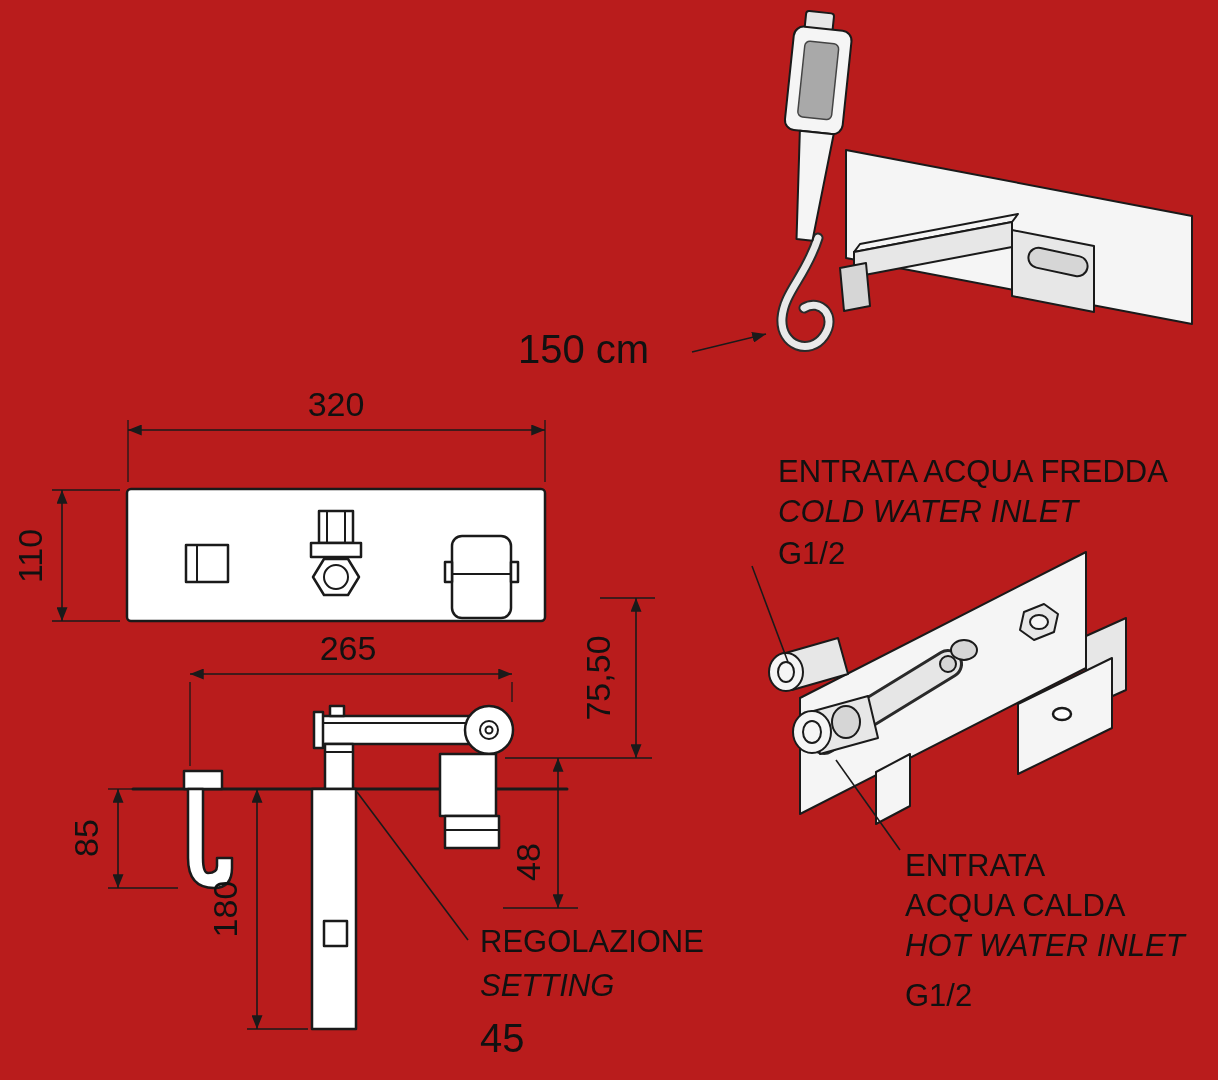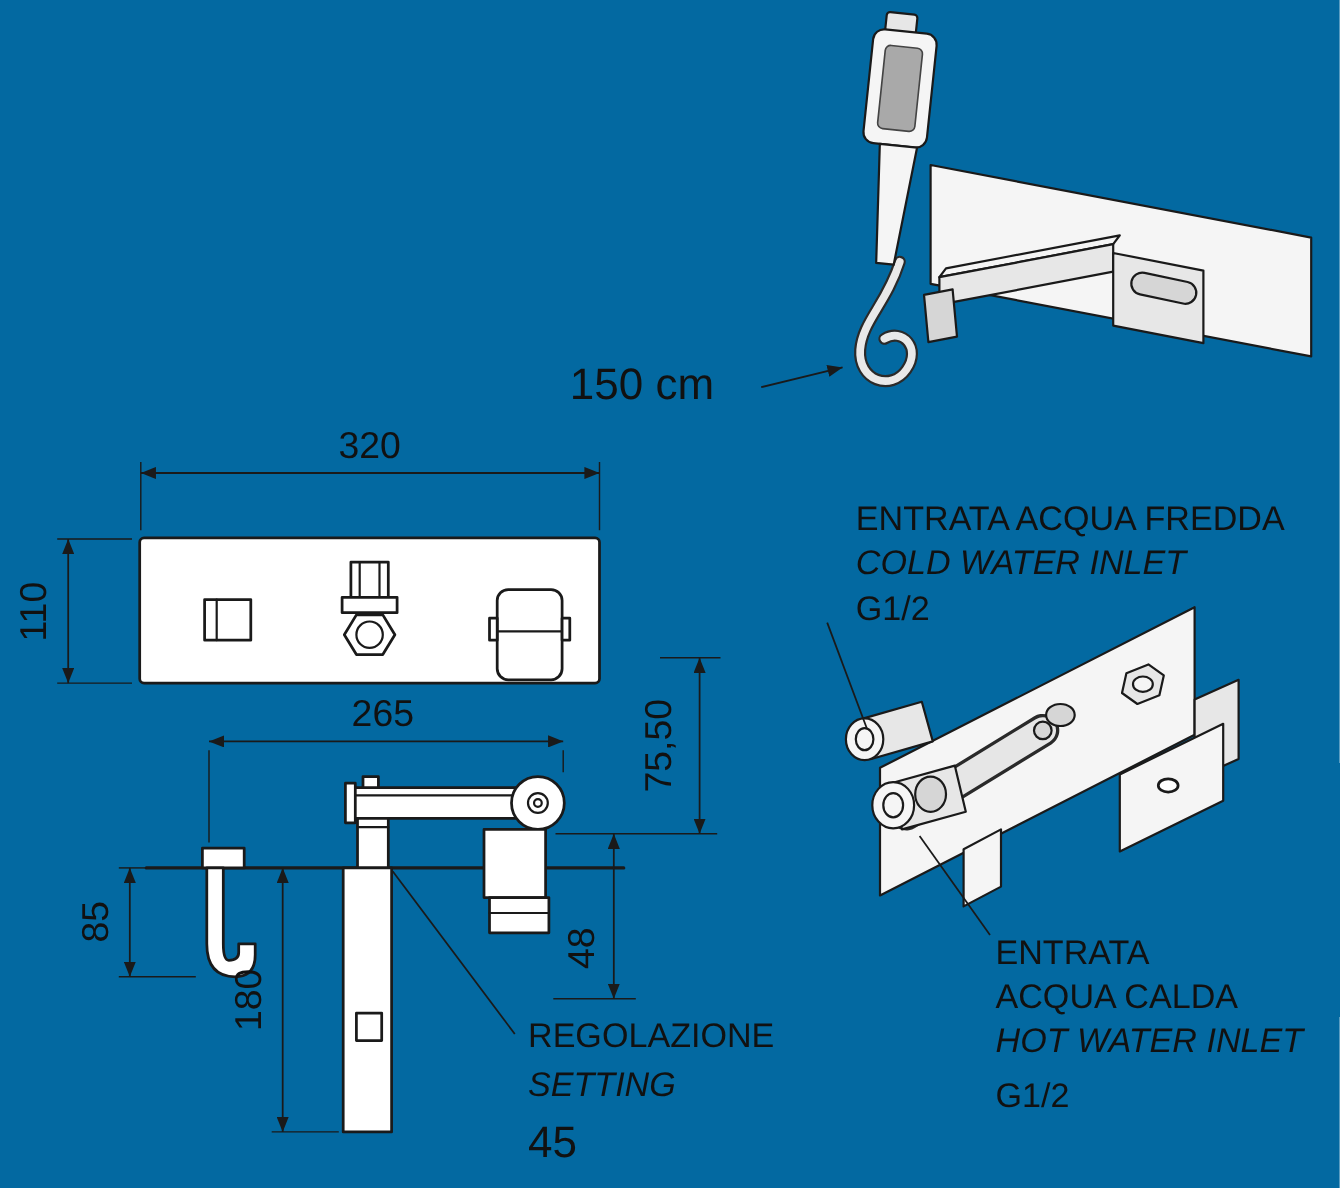--- a/index.html
+++ b/index.html
@@ -5,21 +5,21 @@
   html, body {
     margin: 0;
     padding: 0;
     background: #ffffff;
     font-family: "Liberation Sans", sans-serif;
   }
   .page {
     width: 1218px;
     height: 1080px;
     position: relative;
-    background: #0369a1;
+    background: #b91c1c;
     overflow: hidden;
   }
   svg { display: block; }
   .ln   { fill: none; stroke: #1a1a1a; stroke-width: 2; stroke-linejoin: round; stroke-linecap: round; }
   .ln25 { fill: #ffffff; stroke: #1a1a1a; stroke-width: 2.5; stroke-linejoin: round; }
   .dim  { fill: none; stroke: #1a1a1a; stroke-width: 1.6; }
   .ext  { fill: none; stroke: #1a1a1a; stroke-width: 1.3; }
   .lead { fill: none; stroke: #1a1a1a; stroke-width: 1.6; }
   .txt  { fill: #111111; stroke: none; font-family: "Liberation Sans", sans-serif; }
   .t-dim   { font-size: 34px; }

